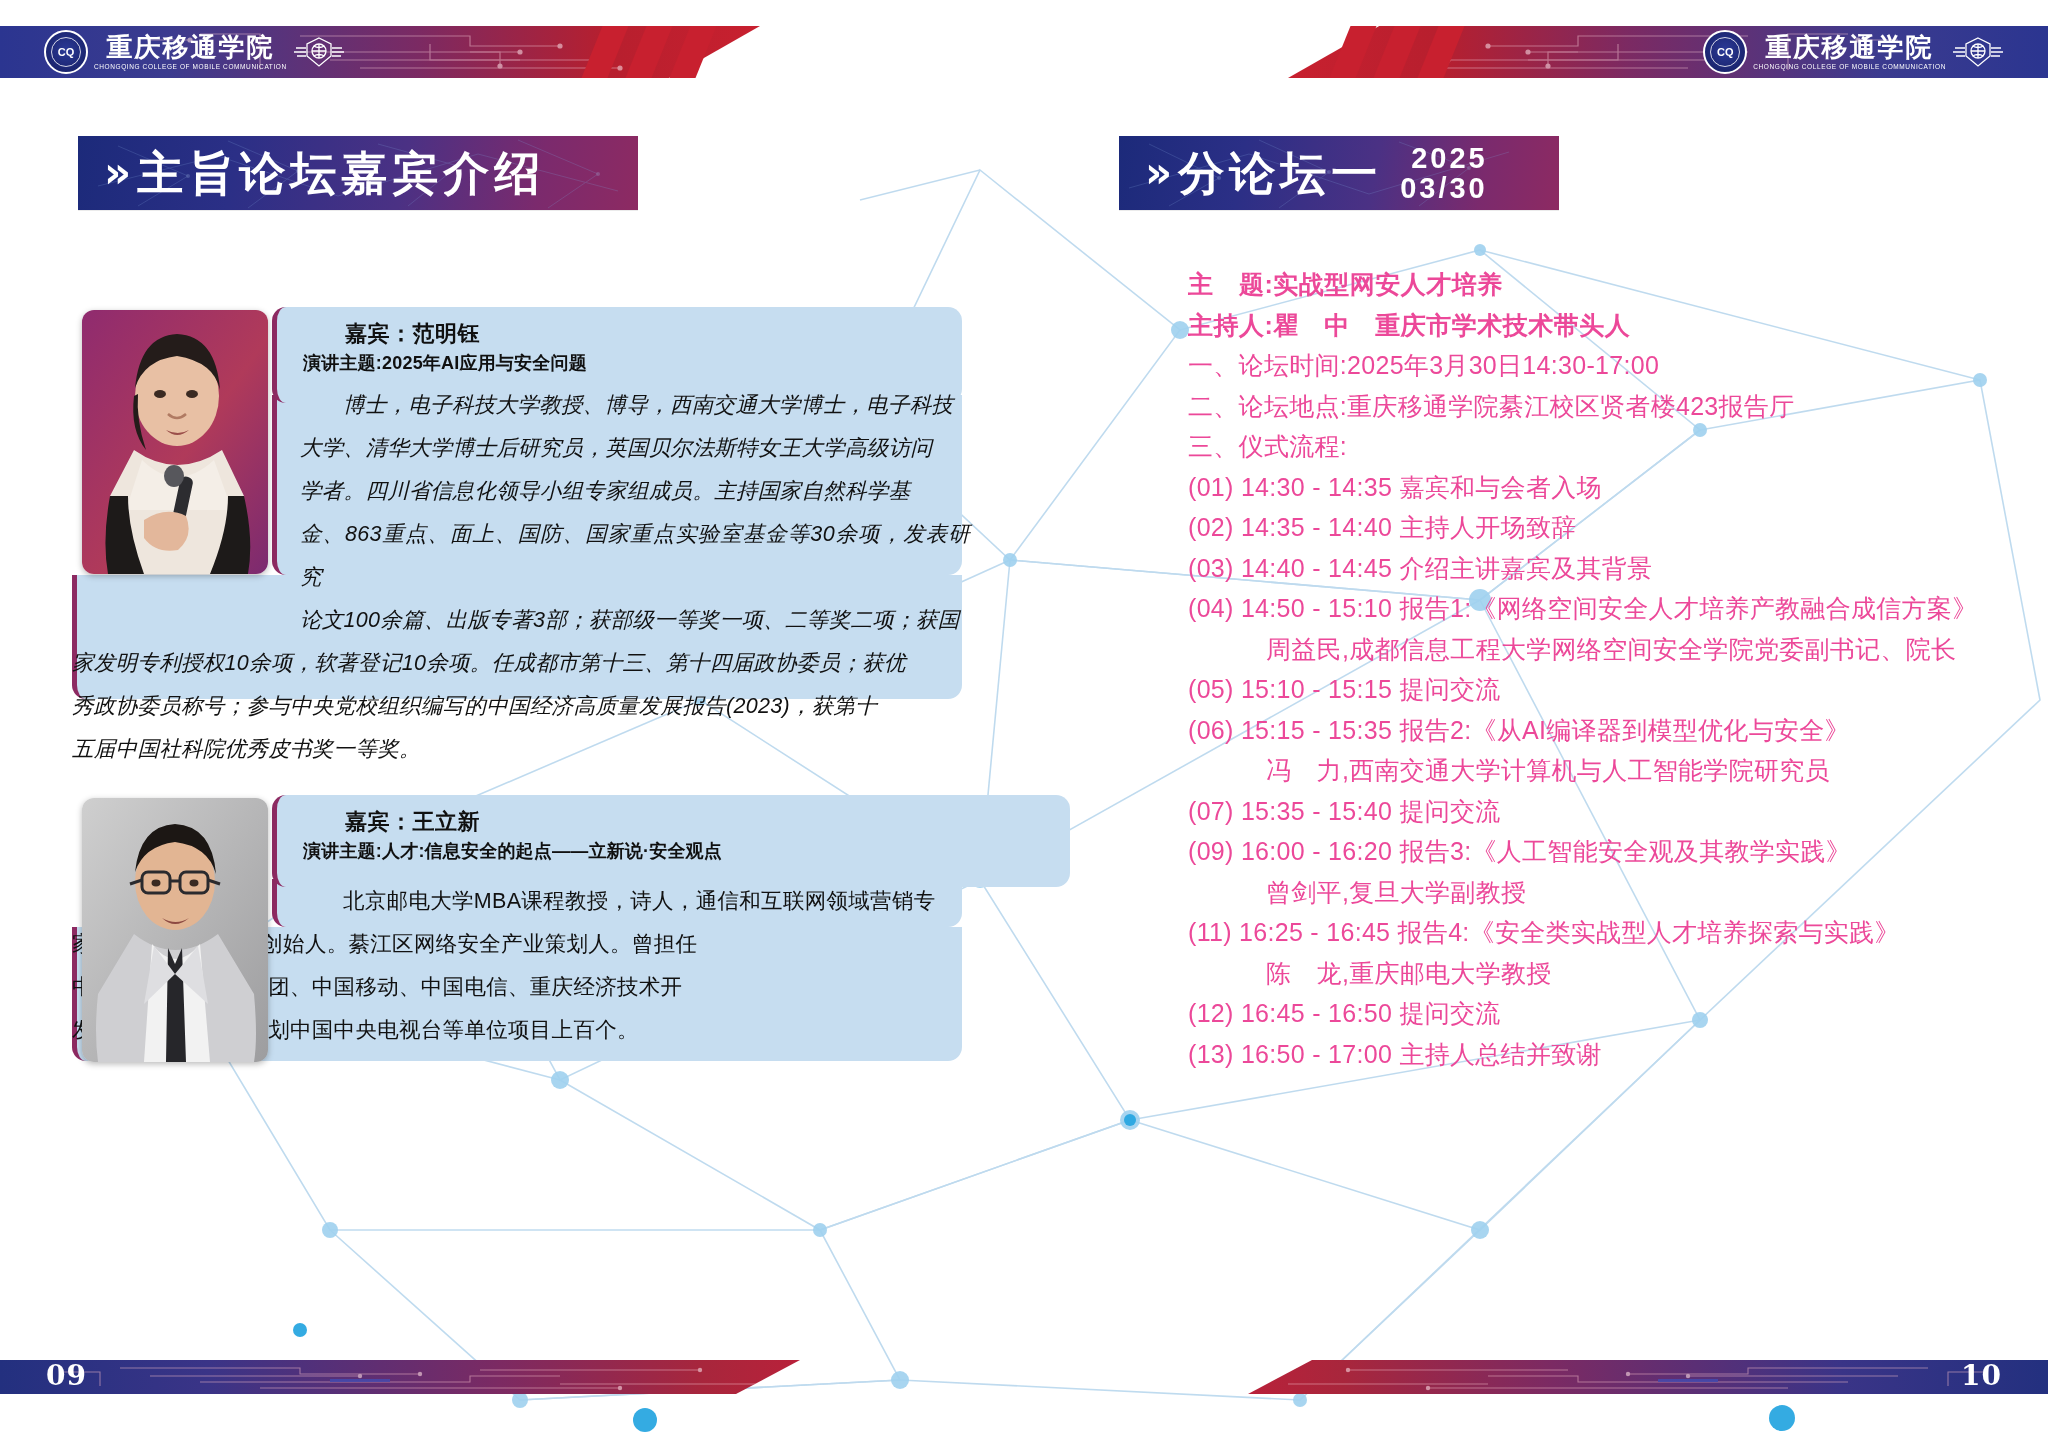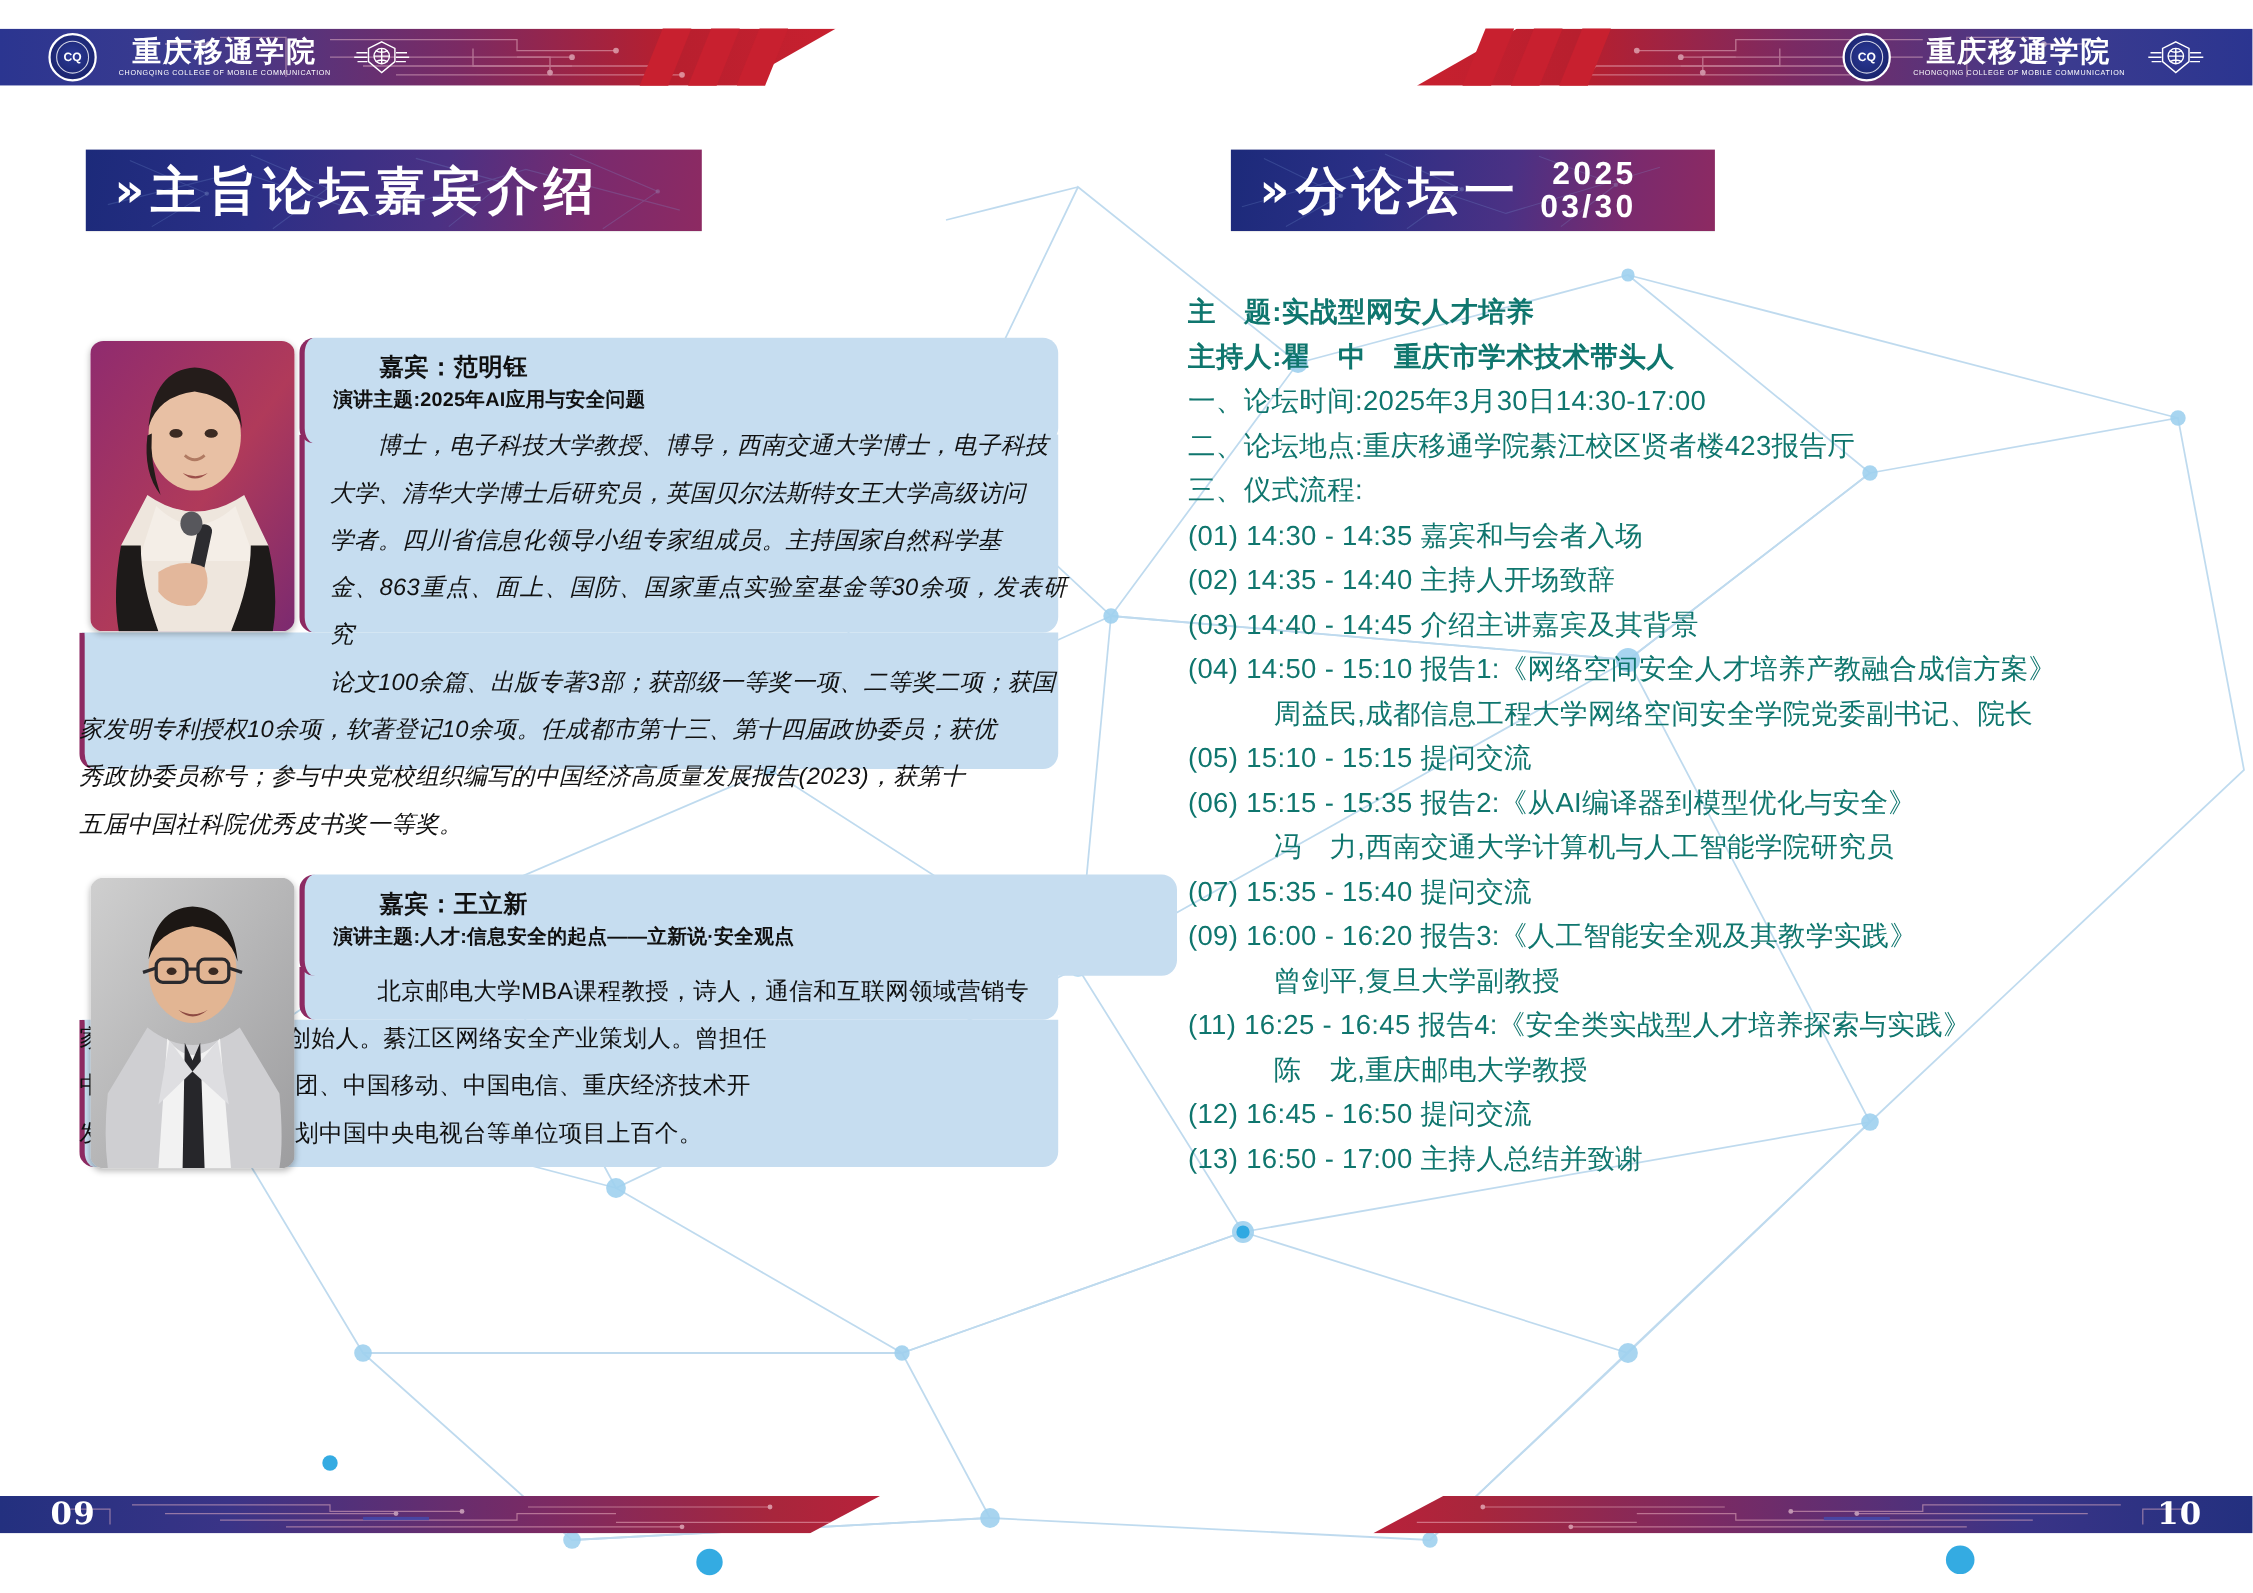--- a/index.html
+++ b/index.html
@@ -23,21 +23,21 @@
     background:linear-gradient(90deg,#2b3590 0%,#3b3b8f 22%,#7b2a63 55%,#b71f2e 80%,#c8202f 100%);
     clip-path:polygon(0 0,100% 0,88% 100%,0 100%);
   }
   .hdr-right .hdr-band{
     background:linear-gradient(270deg,#2b3590 0%,#3b3b8f 22%,#7b2a63 55%,#b71f2e 80%,#c8202f 100%);
     clip-path:polygon(12% 0,100% 0,100% 100%,0 100%);
   }
   .slash{position:absolute;top:26px;height:52px;width:26px;background:#c8202f;z-index:4;}
   .circuit{position:absolute;inset:0;opacity:.65;}
 
-  .logo-lockup{position:absolute;top:0;height:52px;display:flex;align-items:center;gap:20px;z-index:6;}
+  .logo-lockup{position:absolute;top:0;height:52px;display:flex;align-items:center;gap:6px;z-index:6;}
   .logo-left{left:44px;}
   .logo-right{right:44px;}
   .seal{width:40px;height:40px;border-radius:50%;border:2px solid #ffffff;
         display:flex;align-items:center;justify-content:center;flex:0 0 auto;
         background:radial-gradient(circle at 50% 45%,#2b3a97 0%,#1b2570 70%);}
   .seal .seal-in{width:28px;height:28px;border-radius:50%;border:1px solid rgba(255,255,255,.8);
         display:flex;align-items:center;justify-content:center;}
   .seal .seal-in span{color:#fff;font-size:11px;font-weight:bold;line-height:1;}
   .logo-cn{color:#fff;font-size:26px;font-weight:bold;letter-spacing:2px;
            font-family:"DejaVu Serif","Liberation Serif",serif;white-space:nowrap;line-height:1;}
@@ -87,21 +87,21 @@
 
   
   .bio-tail{position:absolute;z-index:3;background:#c6ddf0;border-radius:0 0 14px 14px;
             border-left:5px solid #8d2a62;box-sizing:border-box;}
   #tail-1{left:272px;top:395px;width:690px;height:180px;}
   #tail-1b{left:72px;top:575px;width:890px;height:124px;border-radius:0 0 14px 14px;}
   #tail-2{left:272px;top:879px;width:690px;height:48px;}
   #tail-2b{left:72px;top:927px;width:890px;height:134px;border-radius:0 0 14px 14px;}
 
   
-  .prog{position:absolute;left:1080px;top:264px;width:860px;z-index:4;color:#0f766e;}
+  .prog{position:absolute;left:1188px;top:264px;width:860px;z-index:4;color:#ec4899;}
   .prog .lead{font-size:25px;font-weight:bold;line-height:1.62;letter-spacing:.5px;}
   .prog .line{font-size:25px;line-height:1.62;letter-spacing:.3px;white-space:nowrap;}
   .prog .sub{font-size:25px;line-height:1.62;letter-spacing:.3px;padding-left:78px;white-space:nowrap;}
 
   
   .ftr{position:absolute;bottom:54px;height:34px;z-index:3;overflow:hidden;}
   .ftr-left{left:0;width:800px;
     background:linear-gradient(90deg,#23307f 0%,#3a3487 26%,#7b2a63 62%,#a8263c 88%,#b9213a 100%);
     clip-path:polygon(0 0,100% 0,92% 100%,0 100%);}
   .ftr-right{right:0;width:800px;

